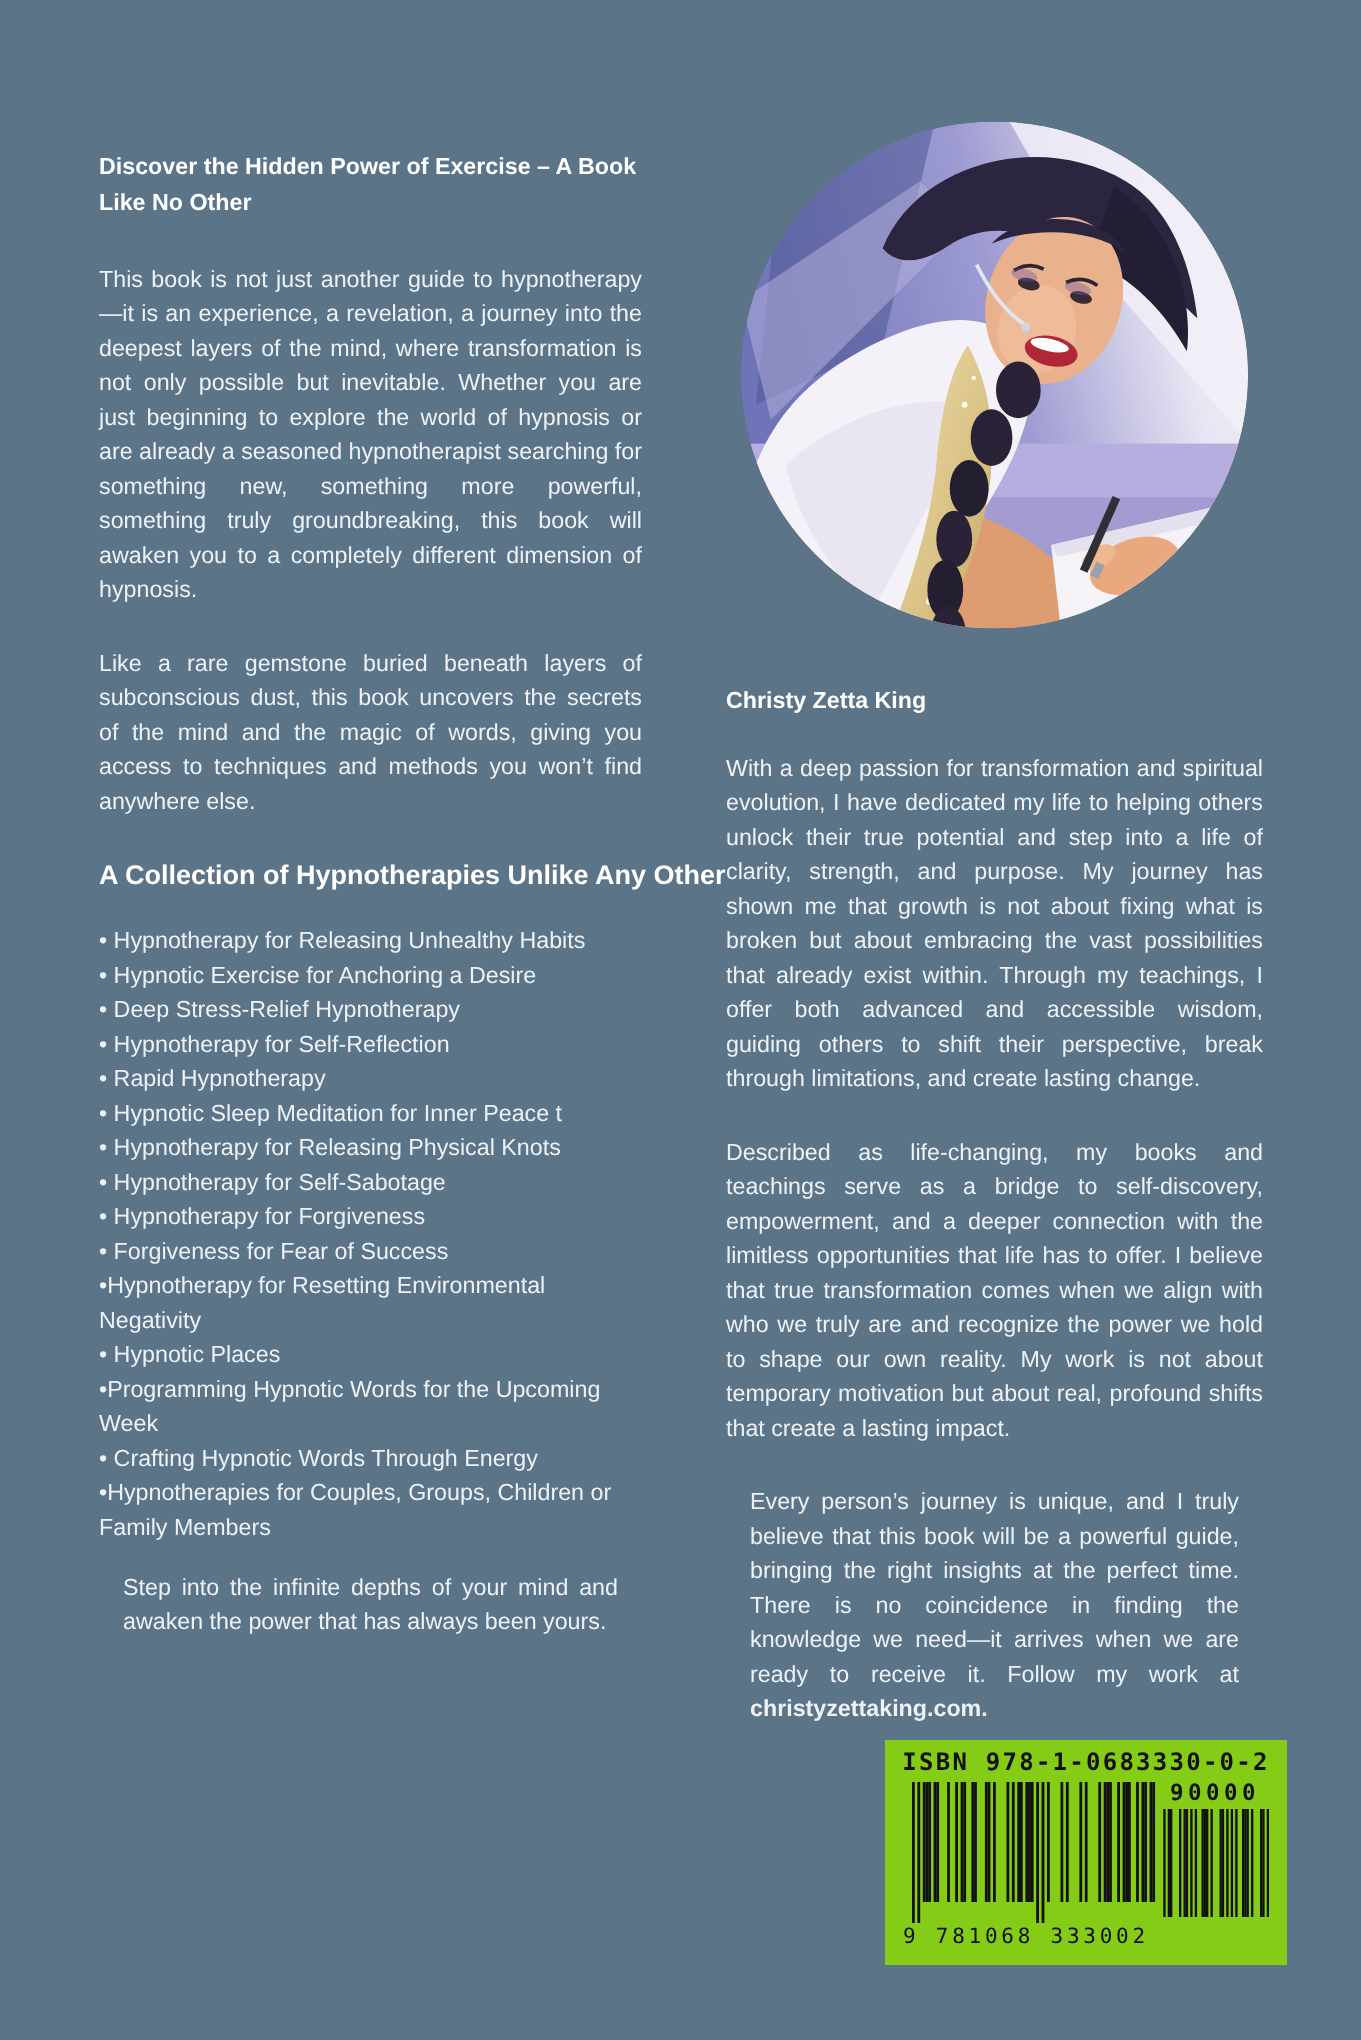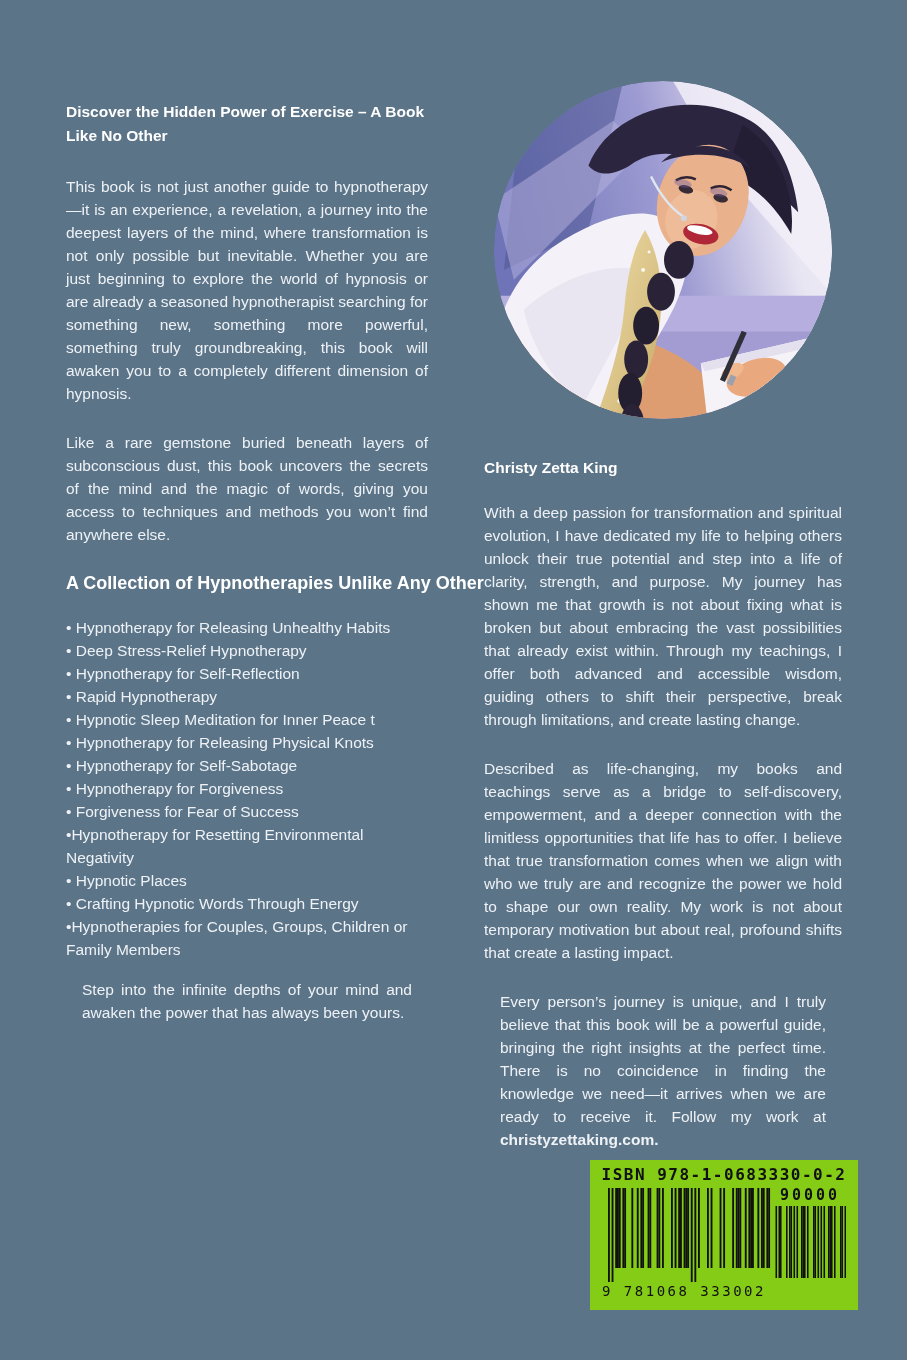--- a/index.html
+++ b/index.html
@@ -51,30 +51,32 @@
 </head>
 <body>
 
 <section class="left-col">
   <h2 class="headline">Discover the Hidden Power of Exercise – A Book Like No Other</h2>
   <p class="body-para">This book is not just another guide to hypnotherapy—it is an experience, a revelation, a journey into the deepest layers of the mind, where transformation is not only possible but inevitable. Whether you are just beginning to explore the world of hypnosis or are already a seasoned hypnotherapist searching for something new, something more powerful, something truly groundbreaking, this book will awaken you to a completely different dimension of hypnosis.</p>
   <p class="body-para">Like a rare gemstone buried beneath layers of subconscious dust, this book uncovers the secrets of the mind and the magic of words, giving you access to techniques and methods you won’t find anywhere else.</p>
   <h3 class="list-heading">A Collection of Hypnotherapies Unlike Any Other</h3>
   <div class="hypno-list">
     <div class="list-item">• Hypnotherapy for Releasing Unhealthy Habits</div>
+    <div class="list-item">• Hypnotic Exercise for Anchoring a Desire</div>
     <div class="list-item">• Deep Stress-Relief Hypnotherapy</div>
     <div class="list-item">• Hypnotherapy for Self-Reflection</div>
     <div class="list-item">• Rapid Hypnotherapy</div>
     <div class="list-item">• Hypnotic Sleep Meditation for Inner Peace t</div>
     <div class="list-item">• Hypnotherapy for Releasing Physical Knots</div>
     <div class="list-item">• Hypnotherapy for Self-Sabotage</div>
     <div class="list-item">• Hypnotherapy for Forgiveness</div>
     <div class="list-item">• Forgiveness for Fear of Success</div>
     <div class="list-item">•Hypnotherapy for Resetting Environmental Negativity</div>
     <div class="list-item">• Hypnotic Places</div>
+    <div class="list-item">•Programming Hypnotic Words for the Upcoming Week</div>
     <div class="list-item">• Crafting Hypnotic Words Through Energy</div>
     <div class="list-item">•Hypnotherapies for Couples, Groups, Children or Family Members</div>
   </div>
   <p class="body-para closing-para">Step into the infinite depths of your mind and awaken the power that has always been yours.</p>
 </section>
 
 <section class="right-col">
   <div class="photo-wrap" role="img" aria-label="Smiling woman with dark braided hair and red lipstick, wearing a white outfit with gold embellishment and a headset microphone, signing a book with a pen on a purple-lit stage">
     <svg width="338" height="338" viewBox="0 0 340 340" xmlns="http://www.w3.org/2000/svg">
       <defs>

